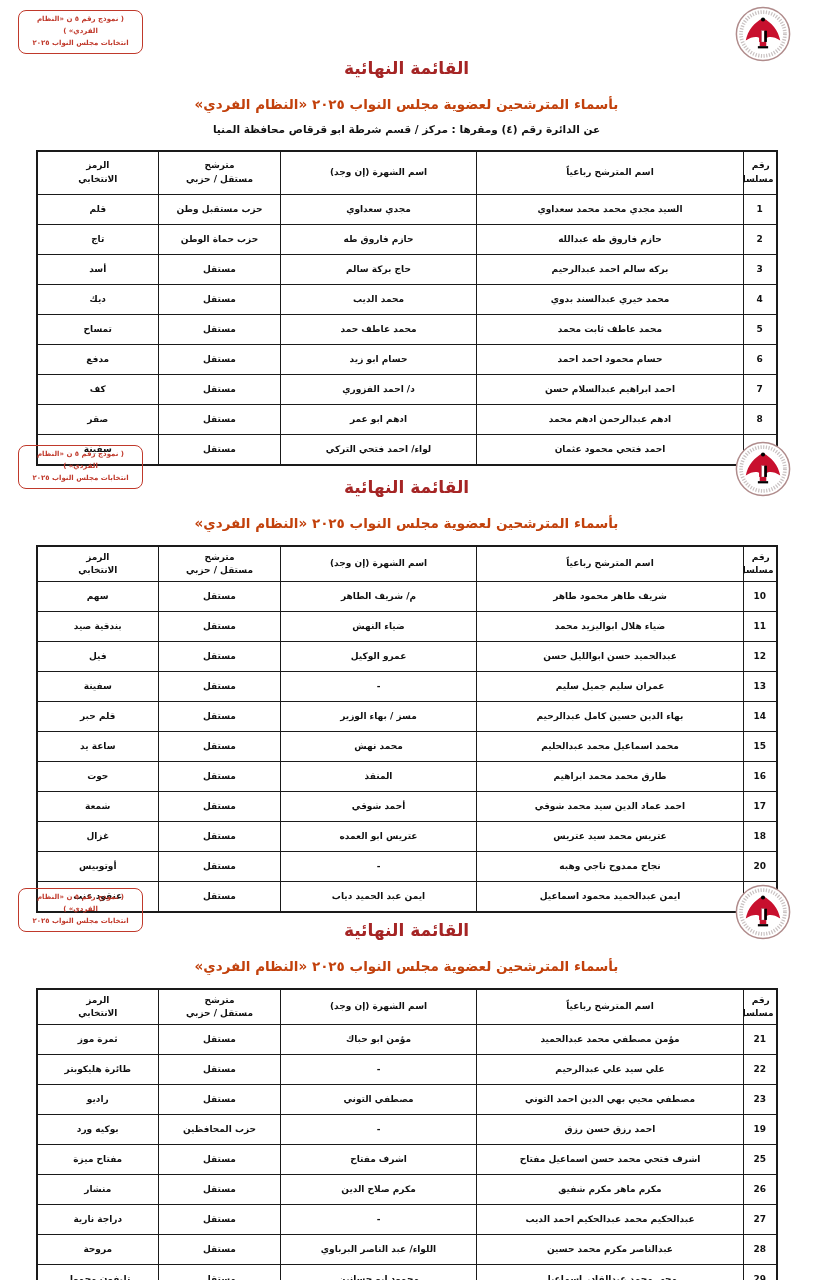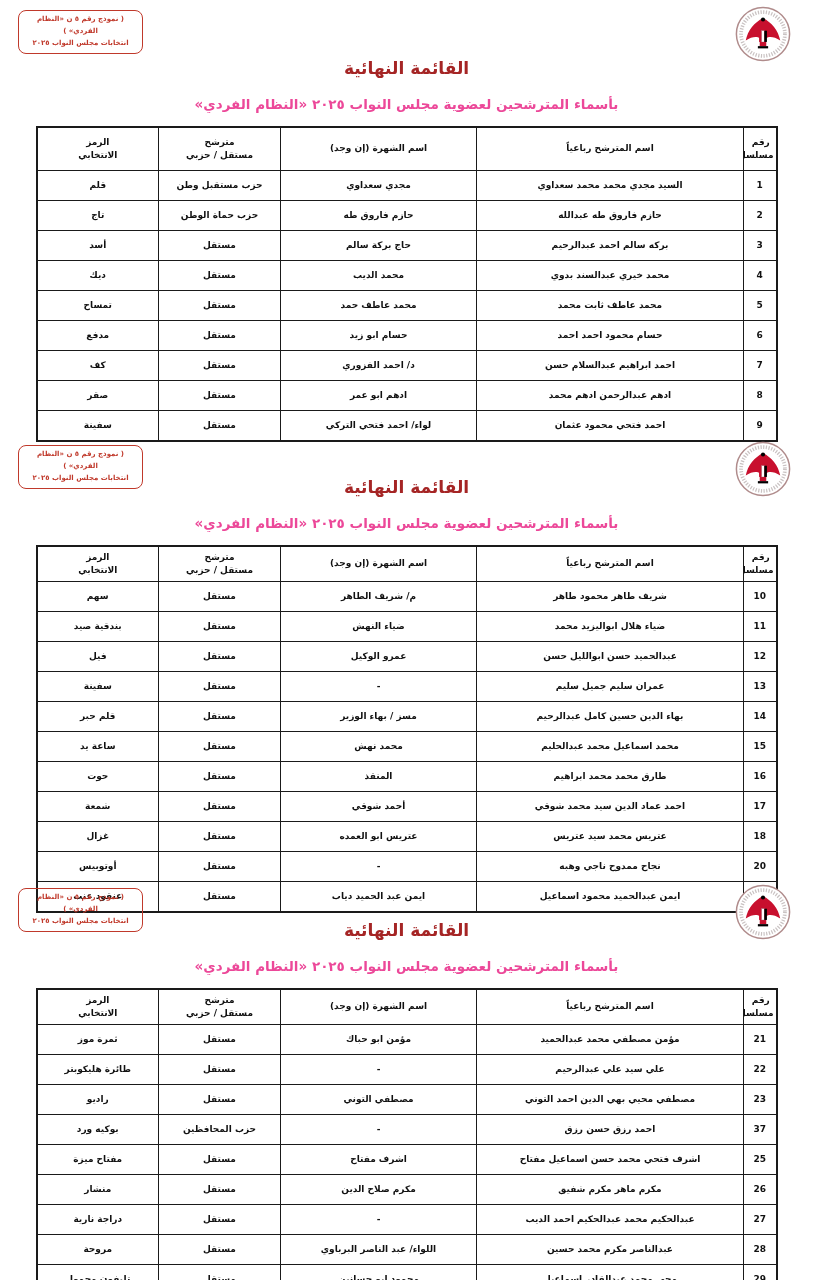--- a/index.html
+++ b/index.html
@@ -19,21 +19,21 @@
   }
   
   .logo{position:absolute; right:22px; top:6px; width:56px; height:56px;}
 
   .title{
     text-align:center; color:var(--accent,#a52525);
     font-size:17px; margin:17px; padding-top:42px; line-height:1.15;
   }
   .block:not(.first) .title{padding-top:26px;}
   .subtitle{
-    text-align:center; color:#ec4899; font-size:13.5px; margin:18px 0 0 0; line-height:1.15;
+    text-align:center; color:#c2410c; font-size:13.5px; margin:18px 0 0 0; line-height:1.15;
   }
   .district{
     text-align:center; font-size:10.5px; margin-top:11px; line-height:1.2;
   }
   table.roster{
     width:740px; margin:14px auto 0 auto; border-collapse:collapse;
     border:2px solid #1a1a1a; table-layout:fixed;
   }
   table.roster th, table.roster td{
     border:1px solid #1a1a1a; text-align:center; vertical-align:middle;
@@ -67,20 +67,21 @@
         <path d="M30 13 C21 17 13.5 26 11.5 37 C18 32.5 24 32.5 26.5 34.5 L26.5 43 L33.5 43 L33.5 34.5 C36 32.5 42 32.5 48.5 37 C46.5 26 39 17 30 13 Z" fill="#c8102e"></path>
         <circle cx="30" cy="14.5" r="2.2" fill="#000000"></circle>
         <rect x="25.8" y="26.5" width="2.8" height="12" fill="#c8102e"></rect>
         <rect x="28.6" y="26.5" width="2.8" height="12" fill="#ffffff" stroke="#9a9a9a" stroke-width="0.3"></rect>
         <rect x="31.4" y="26.5" width="2.8" height="12" fill="#000000"></rect>
         <rect x="24.5" y="43" width="11" height="2.4" fill="#000000"></rect>
       </svg>
     </div>
     <h1 class="title">القائمة النهائية</h1>
     <h2 class="subtitle">بأسماء المترشحين لعضوية مجلس النواب ٢٠٢٥ «النظام الفردي»</h2>
+    <div class="district">عن الدائرة رقم (٤)   ومقرها : مركز / قسم شرطة ابو قرقاص   محافظة المنيا</div>
     <table class="roster">
       <colgroup>
         <col class="c-serial">
             <col class="c-name">
             <col class="c-shohra">
             <col class="c-affil">
             <col class="c-symbol">
       </colgroup>
       <thead>
         <tr>
@@ -361,21 +362,21 @@
 
   <tr>
     <td class="c-serial">23</td>
     <td class="c-name">مصطفي محيي بهي الدين احمد التوني</td>
     <td class="c-shohra">مصطفي التوني</td>
     <td class="c-affil">مستقل</td>
     <td class="c-symbol">راديو</td>
   </tr>
 
   <tr>
-    <td class="c-serial">37</td>
+    <td class="c-serial">19</td>
     <td class="c-name">احمد رزق حسن رزق</td>
     <td class="c-shohra">-</td>
     <td class="c-affil">حزب المحافظين</td>
     <td class="c-symbol">بوكيه ورد</td>
   </tr>
 
   <tr>
     <td class="c-serial">25</td>
     <td class="c-name">اشرف فتحي محمد حسن اسماعيل مفتاح</td>
     <td class="c-shohra">اشرف مفتاح</td>

